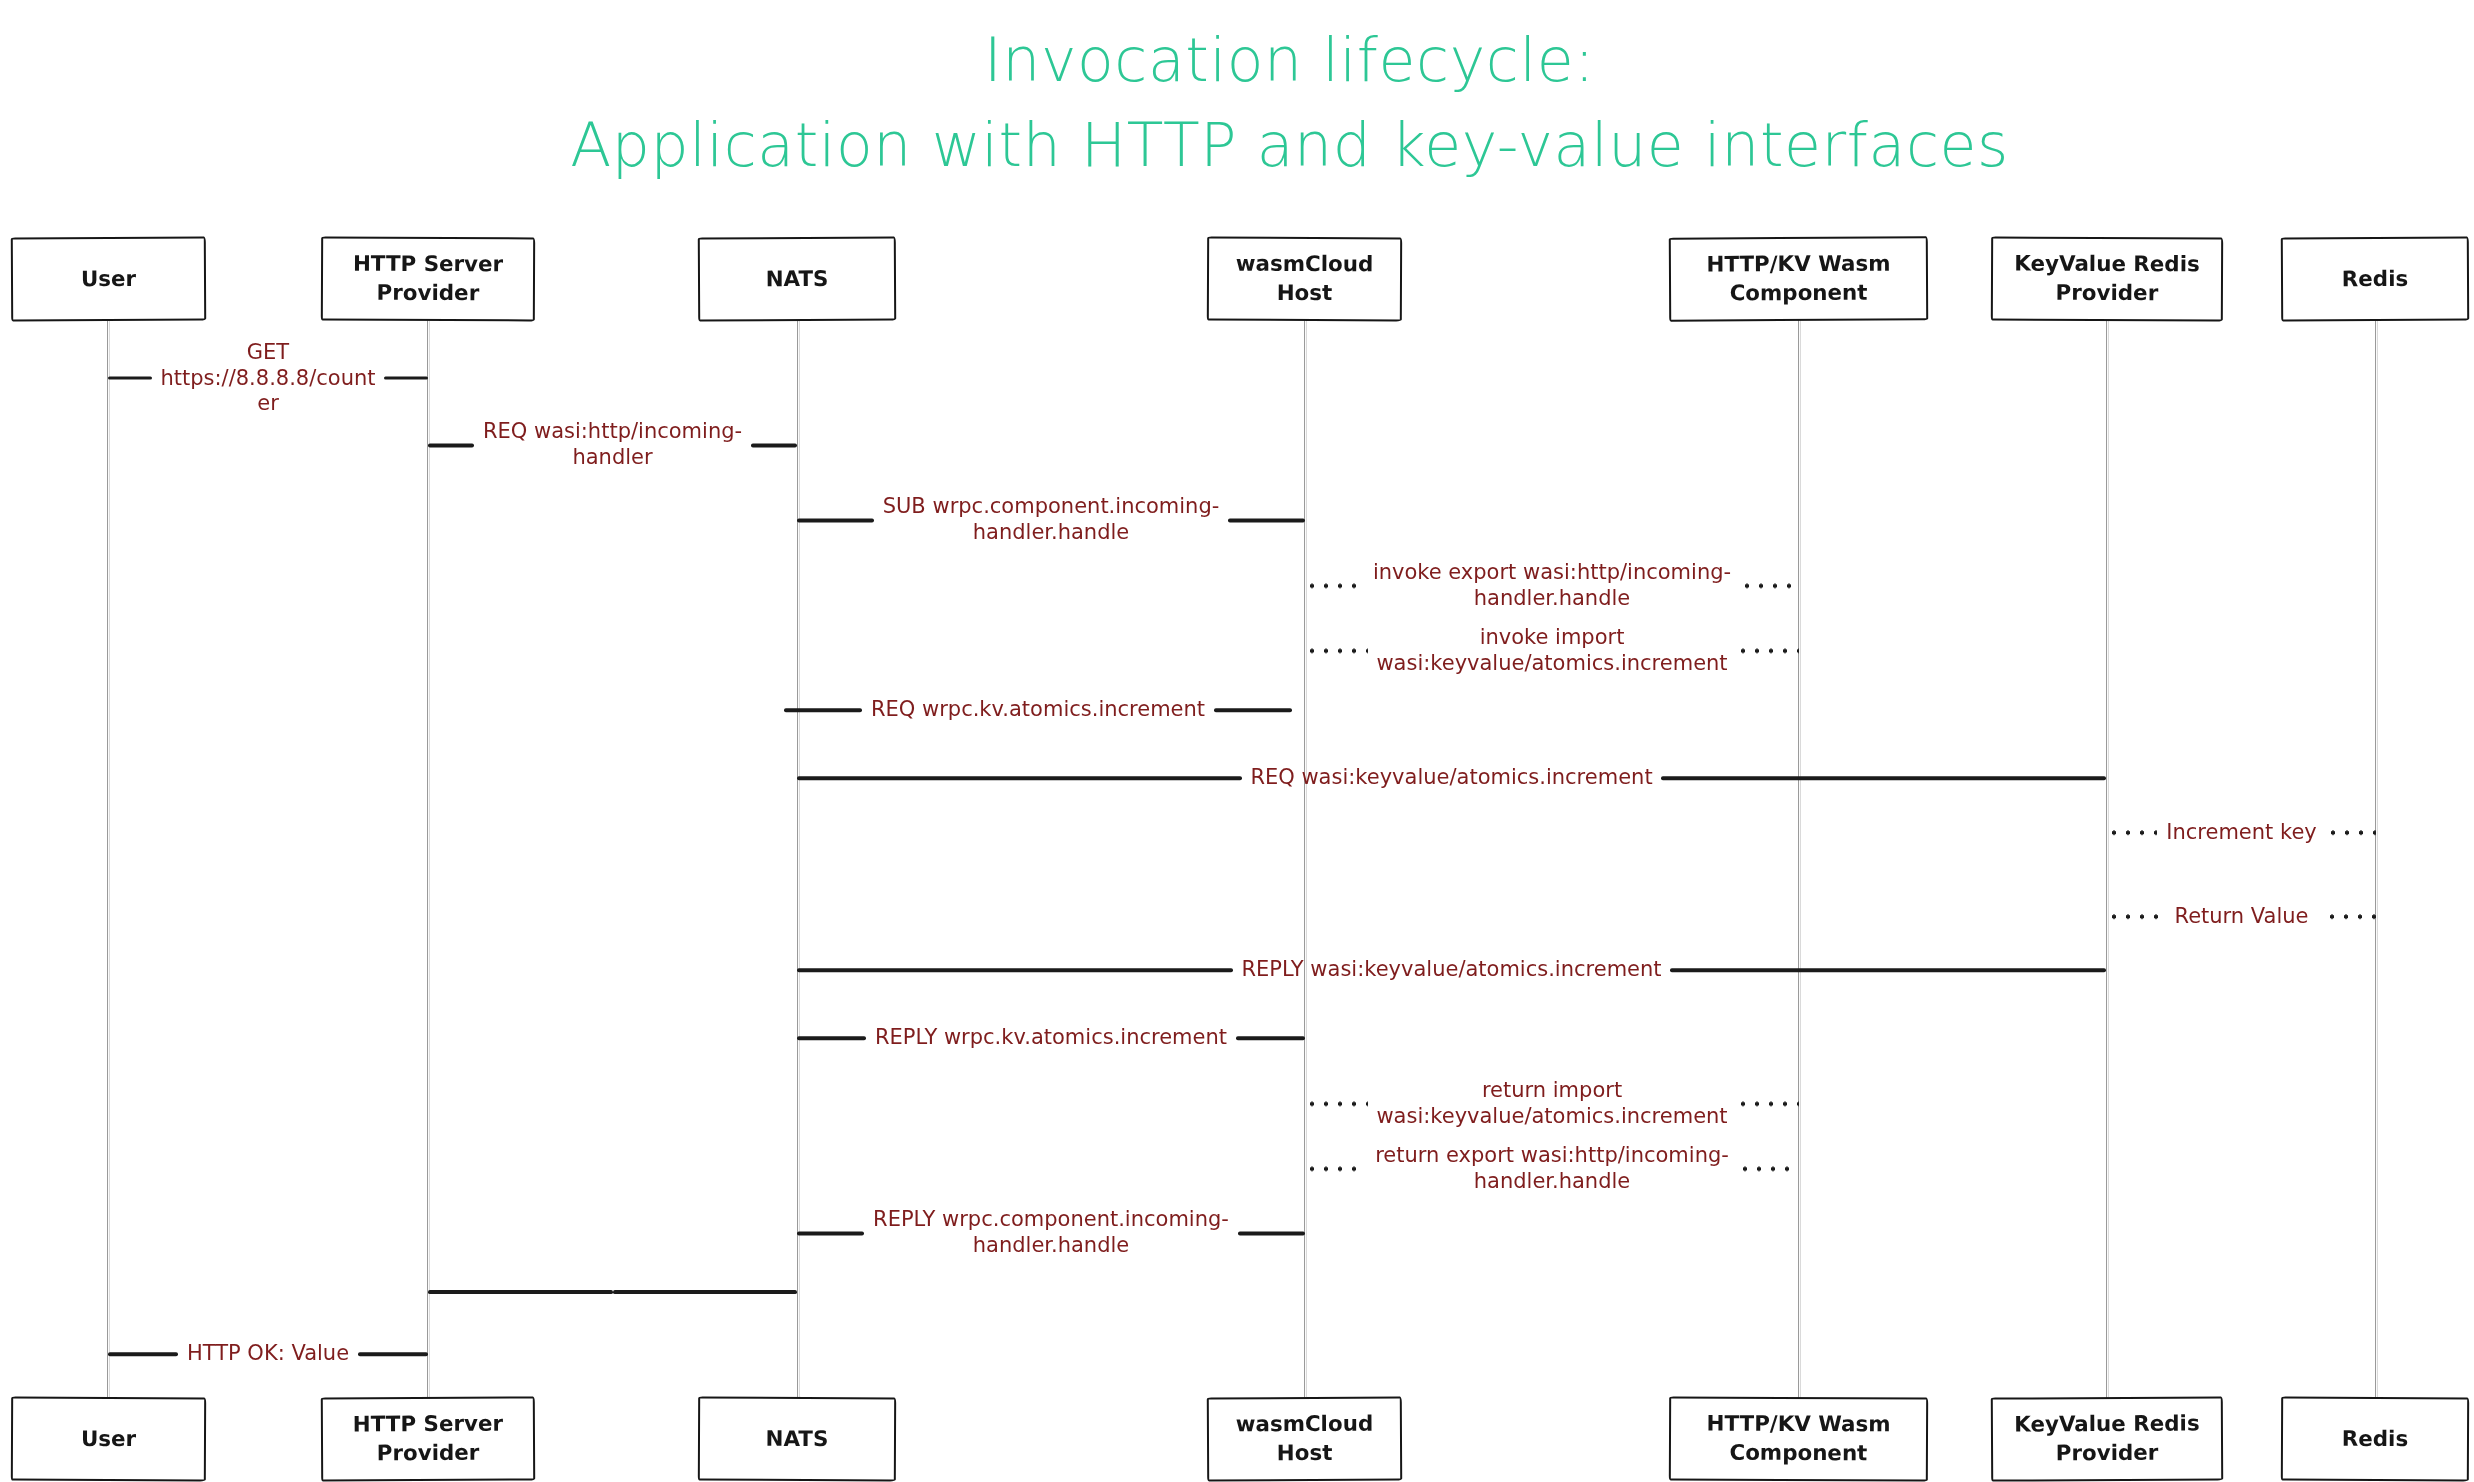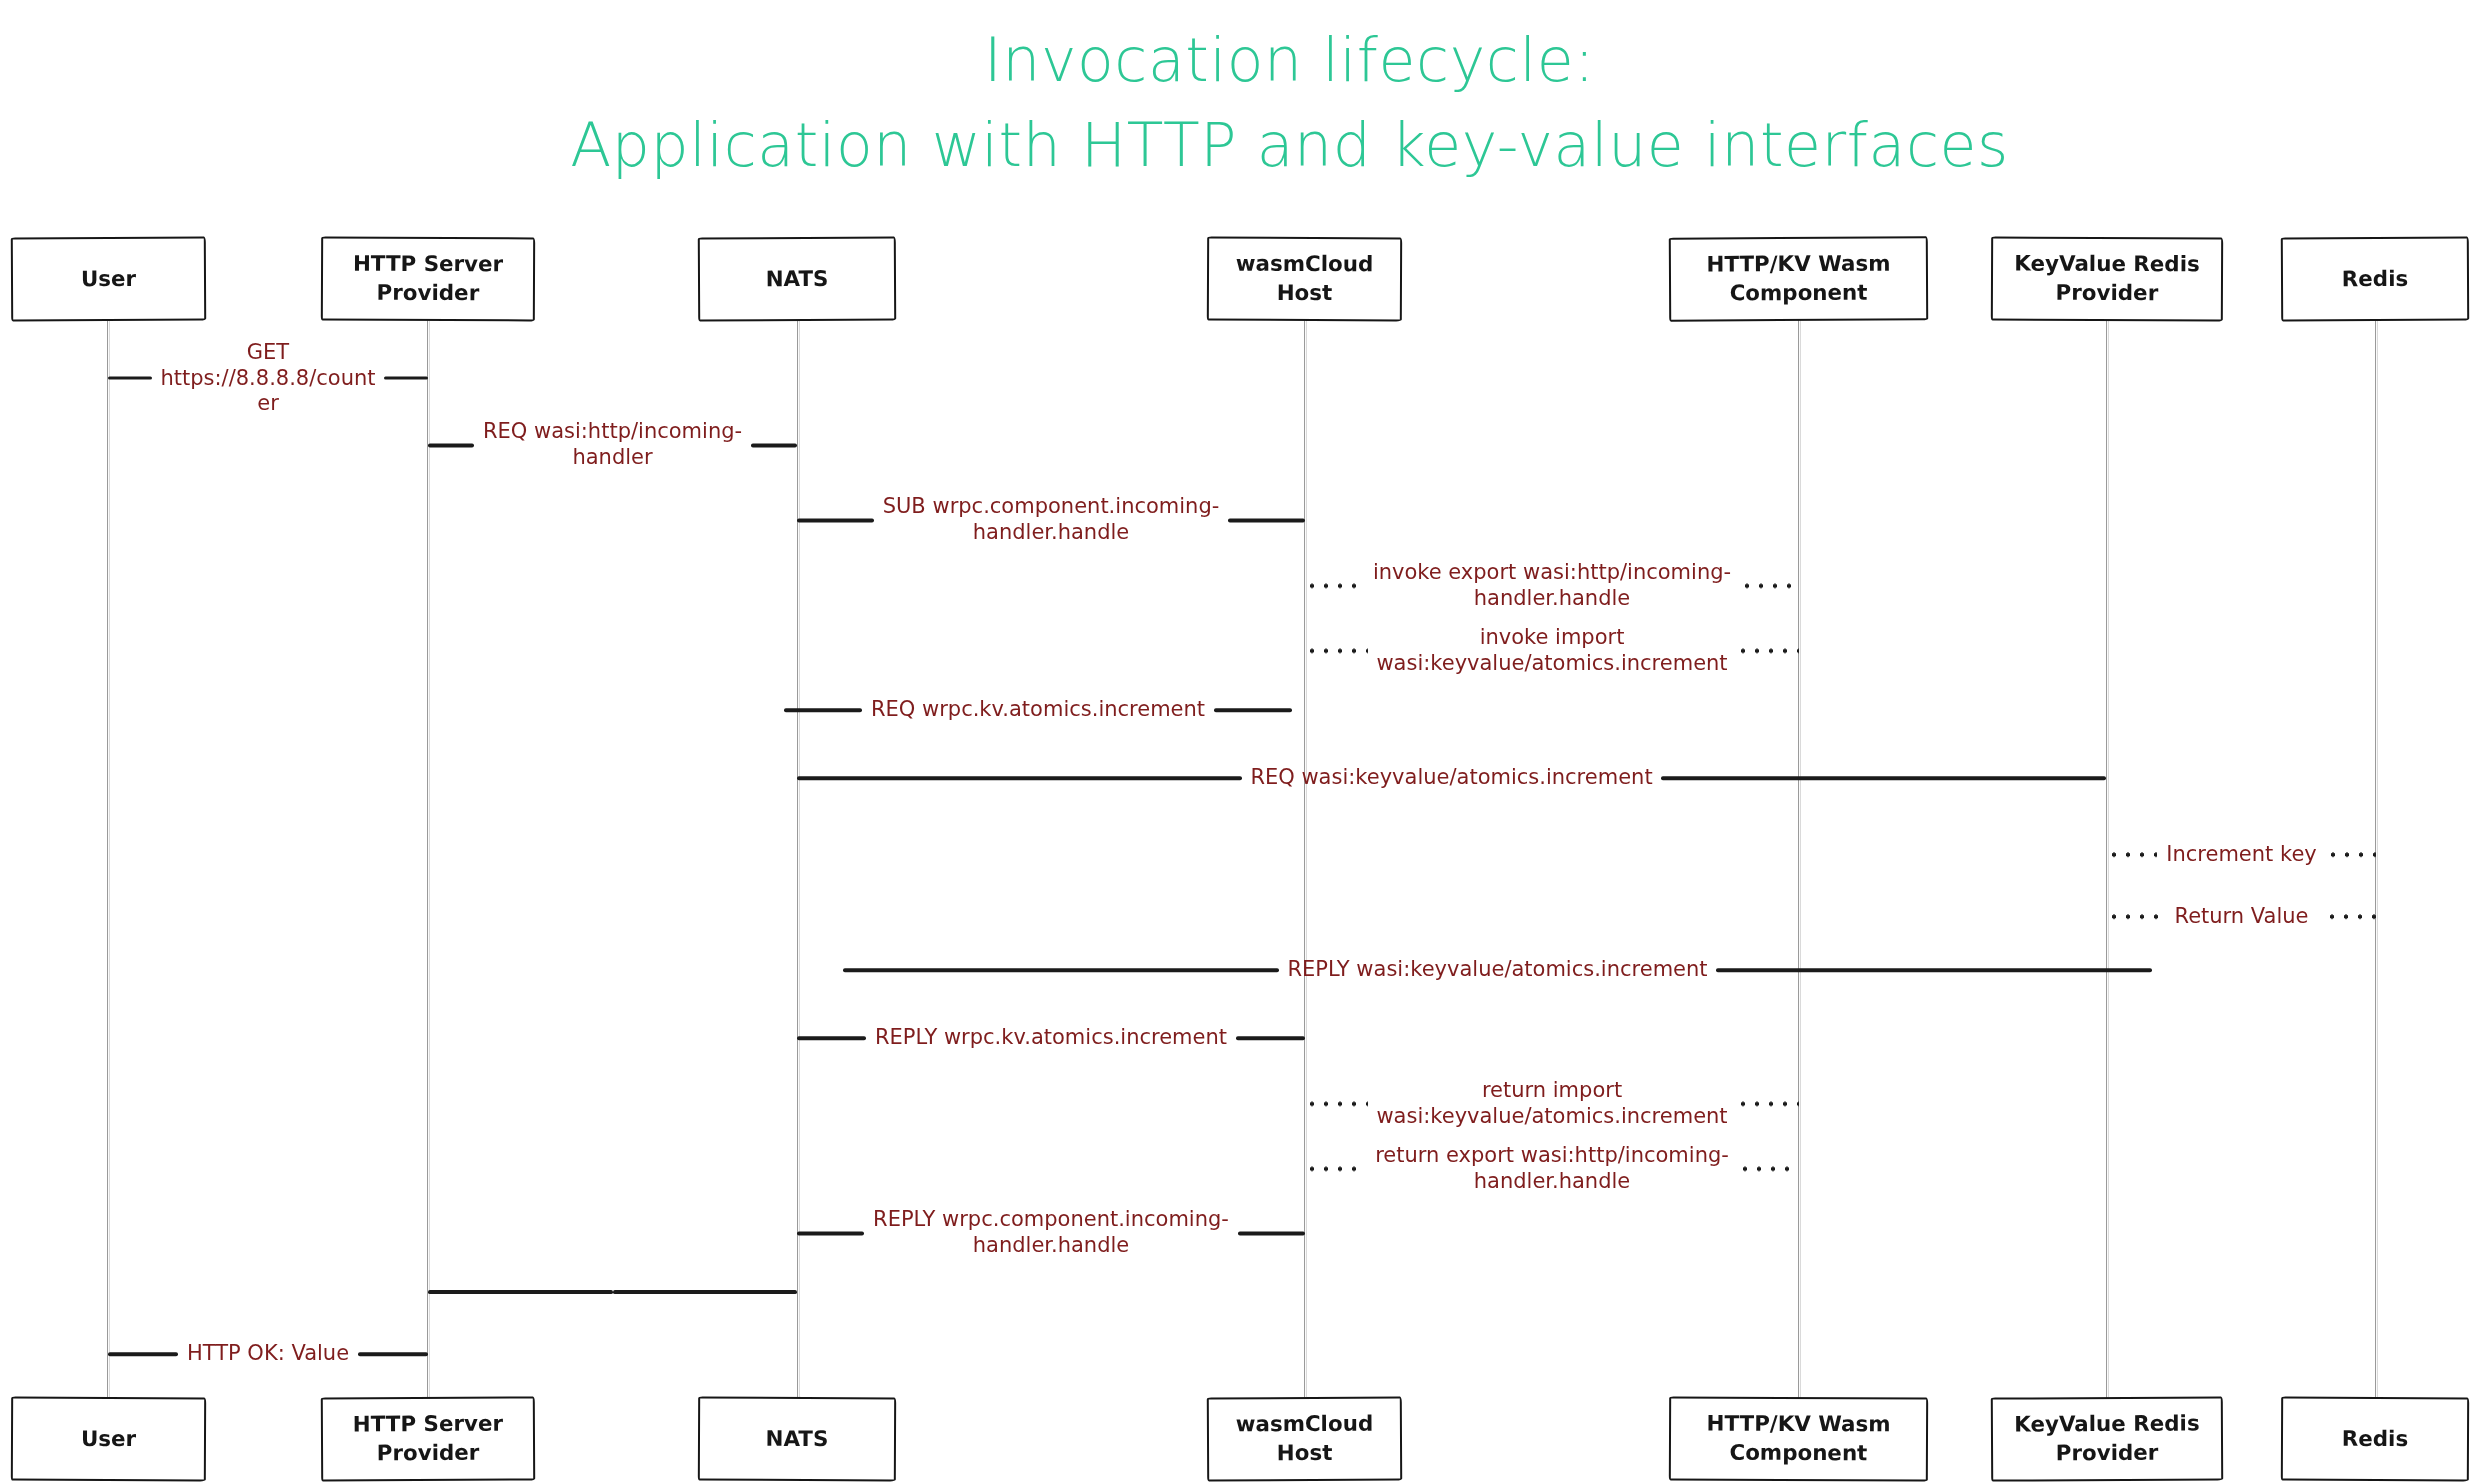--- a/index.html
+++ b/index.html
@@ -157,31 +157,31 @@
       <div class="msg" style="left: 784px; width: 508px; top: 710px;">
         <div class="seg solid"></div>
         <div class="mlabel">REQ wrpc.kv.atomics.increment</div>
         <div class="seg solid"></div>
       </div>
       <div class="msg" style="left: 797px; width: 1309px; top: 778px;">
         <div class="seg solid"></div>
         <div class="mlabel">REQ wasi:keyvalue/atomics.increment</div>
         <div class="seg solid"></div>
       </div>
-      <div class="msg" style="left: 2107px; width: 269px; top: 855px; align-items: center;">
+      <div class="msg" style="left: 2107px; width: 269px; top: 833px; align-items: center;">
         <div class="seg dotted"></div>
         <div class="mlabel">Increment key</div>
         <div class="seg dotted"></div>
       </div>
       <div class="msg" style="left: 2107px; width: 269px; top: 917px; gap: 8px;">
         <div class="seg dotted"></div>
         <div class="mlabel">Return Value</div>
         <div class="seg dotted"></div>
       </div>
-      <div class="msg" style="left: 835px; width: 1309px; top: 970px; padding-left: 8px;">
+      <div class="msg" style="left: 797px; width: 1309px; top: 970px;">
         <div class="seg solid"></div>
         <div class="mlabel">REPLY wasi:keyvalue/atomics.increment</div>
         <div class="seg solid"></div>
       </div>
       <div class="msg" style="left: 797px; width: 508px; top: 1038px;">
         <div class="seg solid"></div>
         <div class="mlabel">REPLY wrpc.kv.atomics.increment</div>
         <div class="seg solid"></div>
       </div>
       <div class="msg" style="left: 1305px; width: 494px; top: 1104px;">

